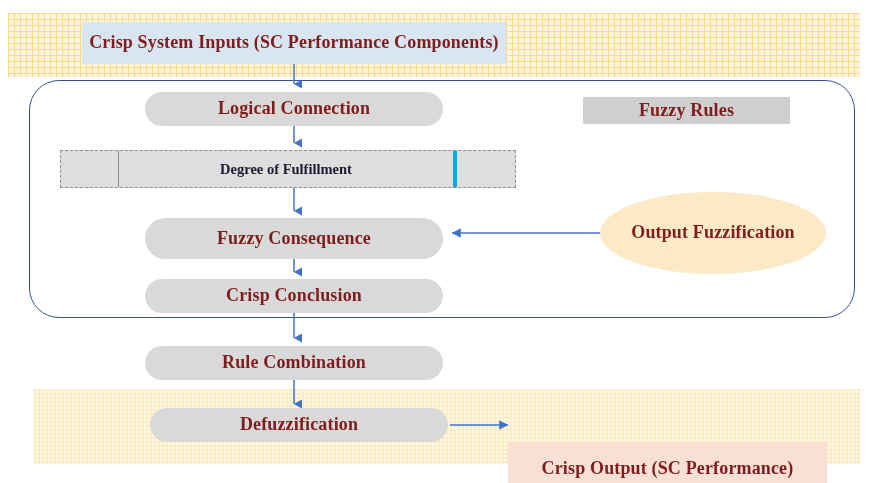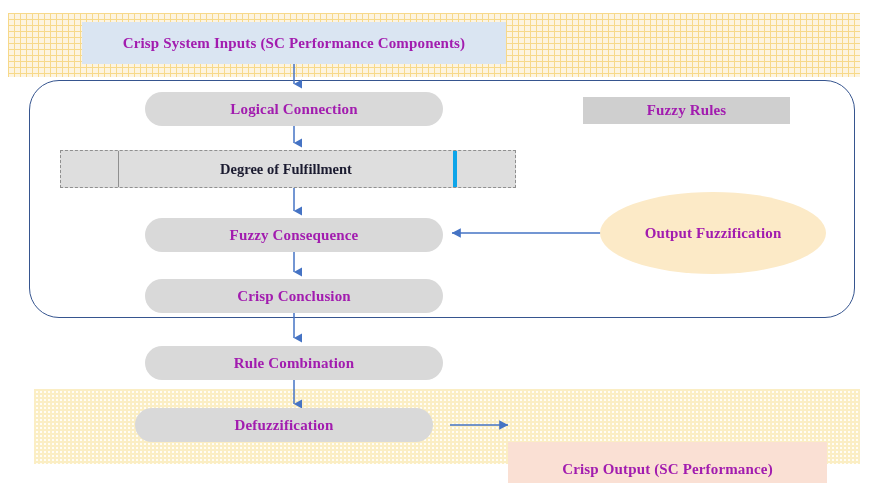--- a/index.html
+++ b/index.html
@@ -61,23 +61,23 @@
     box-sizing: border-box;
   }
 
   
   .node {
     position: absolute;
     display: flex;
     align-items: center;
     justify-content: center;
     box-sizing: border-box;
-    color: #a21caf;
+    color: #7f1d1d;
     font-weight: bold;
-    font-size: 15px;
+    font-size: 18px;
     letter-spacing: 0.15px;
     text-align: center;
     line-height: 1.1;
     white-space: nowrap;
   }
 
   .pill {
     background: #d9d9d9;
     border-radius: 999px;
   }
@@ -183,37 +183,37 @@
   <div class="node rect-gray" style="left:583px; top:97px; width:207px; height:27px;align-items:center;">
     <span>Fuzzy Rules</span>
   </div>
 
   <div class="dof-table">
     <div class="dof-cell dof-cell-left"></div>
     <div class="dof-cell dof-cell-mid">Degree of Fulfillment</div>
     <div class="dof-cell dof-cell-right"></div>
   </div>
 
-  <div class="node pill" style="left:145px; top:218px; width:298px; height:34px;">
+  <div class="node pill" style="left:145px; top:218px; width:298px; height:41px;">
     <span>Fuzzy Consequence</span>
   </div>
 
   <div class="node ellipse-cream" style="left:600px; top:192px; width:226px; height:82px;">
     <span>Output Fuzzification</span>
   </div>
 
   <div class="node pill" style="left:145px; top:279px; width:298px; height:34px;">
     <span>Crisp Conclusion</span>
   </div>
 
   <div class="node pill" style="left:145px; top:346px; width:298px; height:34px;">
     <span>Rule Combination</span>
   </div>
 
-  <div class="node pill" style="left:135px; top:408px; width:298px; height:34px;">
+  <div class="node pill" style="left:150px; top:408px; width:298px; height:34px;">
     <span>Defuzzification</span>
   </div>
 
   <div class="node rect-peach" style="left:508px; top:398px; width:319px; height:54px;">
     <span>Crisp Output (SC Performance)</span>
   </div>
 
 </div>
 
 </body></html>

